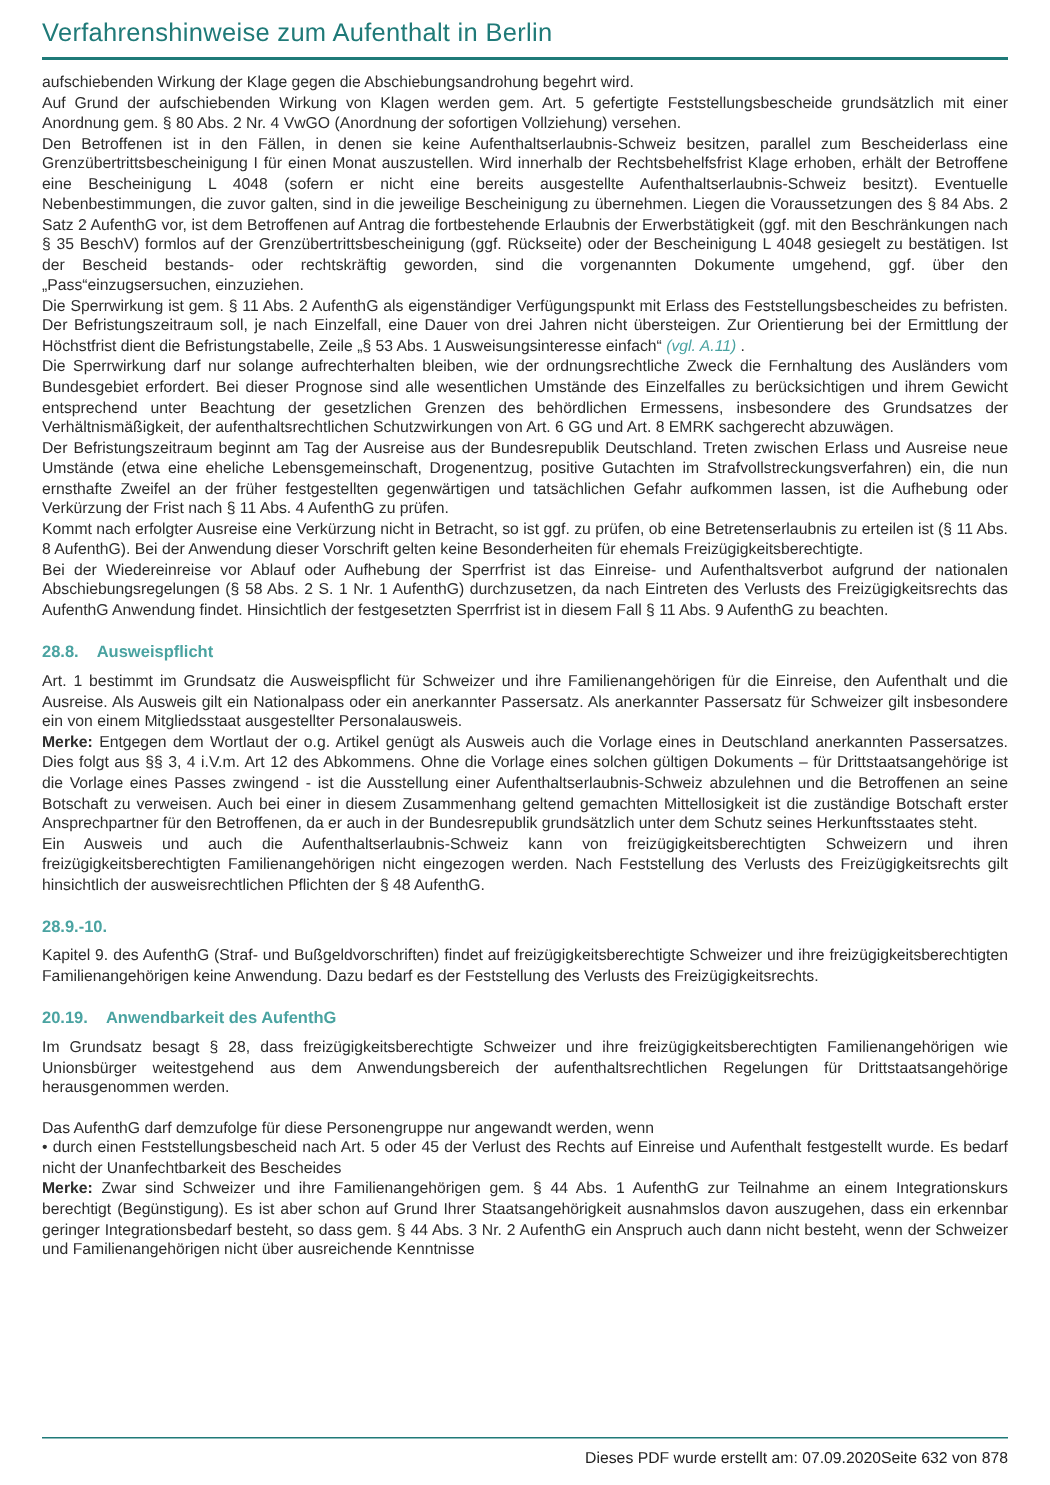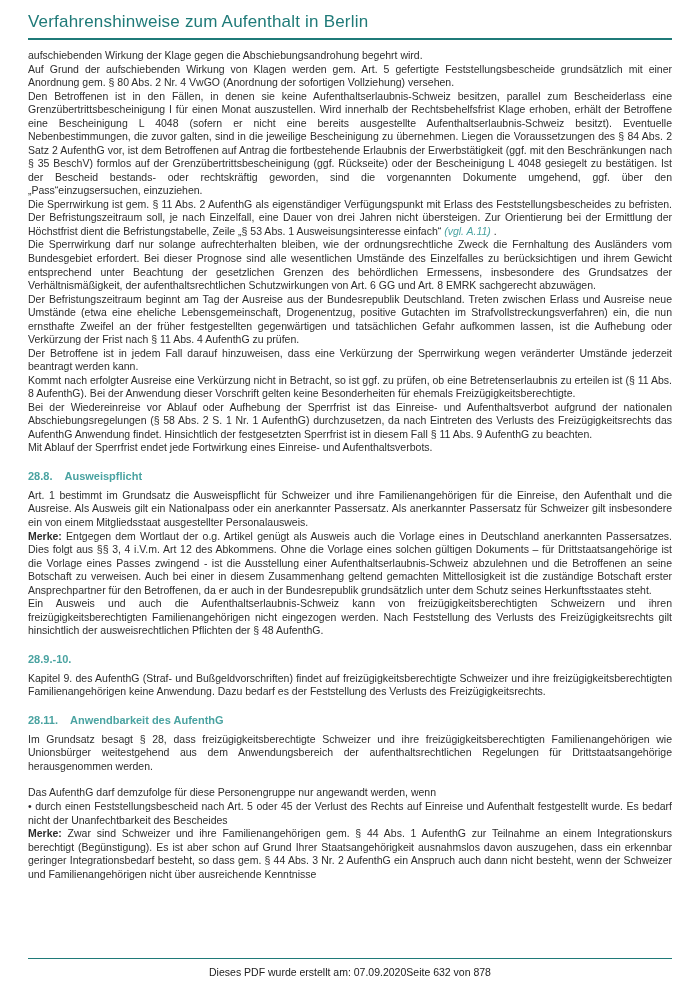--- a/index.html
+++ b/index.html
@@ -44,21 +44,21 @@
     font-weight: 700;
     color: var(--section-heading, #4aa3a1);
     margin: 15px 0 7px 0;
   }
   .sec-num { margin-right: 12px; }
   .spacer { height: 13px; }
   .footer { position: absolute; left: 28px; right: 28px; bottom: 12px; }
   .footer-rule { height: 1px; background: var(--title, #1f7a78); margin-bottom: 7px; }
   .footer-row {
     display: flex;
-    justify-content: center;
+    justify-content: flex-end;
     font-size: 10.5px;
     color: #222222;
   }
 </style>
 </head>
 <body>
 
 <div class="page">
   <div class="content">
 
@@ -70,36 +70,34 @@
     <main>
 
       <p class="body">aufschiebenden Wirkung der Klage gegen die Abschiebungsandrohung begehrt wird.</p>
       <p class="body">Auf Grund der aufschiebenden Wirkung von Klagen werden gem. Art. 5 gefertigte Feststellungsbescheide grundsätzlich mit einer Anordnung gem. § 80 Abs. 2 Nr. 4 VwGO (Anordnung der sofortigen Vollziehung) versehen.</p>
       <p class="body">Den Betroffenen ist in den Fällen, in denen sie keine Aufenthaltserlaubnis-Schweiz besitzen, parallel zum Bescheiderlass eine Grenzübertrittsbescheinigung I für einen Monat auszustellen. Wird innerhalb der Rechtsbehelfsfrist Klage erhoben, erhält der Betroffene eine Bescheinigung L 4048 (sofern er nicht eine bereits ausgestellte Aufenthaltserlaubnis-Schweiz besitzt). Eventuelle Nebenbestimmungen, die zuvor galten, sind in die jeweilige Bescheinigung zu übernehmen. Liegen die Voraussetzungen des § 84 Abs. 2 Satz 2 AufenthG vor, ist dem Betroffenen auf Antrag die fortbestehende Erlaubnis der Erwerbstätigkeit (ggf. mit den Beschränkungen nach § 35 BeschV) formlos auf der Grenzübertrittsbescheinigung (ggf. Rückseite) oder der Bescheinigung L 4048 gesiegelt zu bestätigen. Ist der Bescheid bestands- oder rechtskräftig geworden, sind die vorgenannten Dokumente umgehend, ggf. über den „Pass“einzugsersuchen, einzuziehen.</p>
 
       <p class="body"><span>Die Sperrwirkung ist gem. § 11 Abs. 2 AufenthG als eigenständiger Verfügungspunkt mit Erlass des Feststellungsbescheides zu befristen. Der Befristungszeitraum soll, je nach Einzelfall, eine Dauer von drei Jahren nicht übersteigen. Zur Orientierung bei der Ermittlung der Höchstfrist dient die Befristungstabelle, Zeile „§ 53 Abs. 1 Ausweisungsinteresse einfach“ </span><a class="ref-link">(vgl. A.11)</a><span> .</span></p>
 
       <p class="body">Die Sperrwirkung darf nur solange aufrechterhalten bleiben, wie der ordnungsrechtliche Zweck die Fernhaltung des Ausländers vom Bundesgebiet erfordert. Bei dieser Prognose sind alle wesentlichen Umstände des Einzelfalles zu berücksichtigen und ihrem Gewicht entsprechend unter Beachtung der gesetzlichen Grenzen des behördlichen Ermessens, insbesondere des Grundsatzes der Verhältnismäßigkeit, der aufenthaltsrechtlichen Schutzwirkungen von Art. 6 GG und Art. 8 EMRK sachgerecht abzuwägen.</p>
       <p class="body">Der Befristungszeitraum beginnt am Tag der Ausreise aus der Bundesrepublik Deutschland. Treten zwischen Erlass und Ausreise neue Umstände (etwa eine eheliche Lebensgemeinschaft, Drogenentzug, positive Gutachten im Strafvollstreckungsverfahren) ein, die nun ernsthafte Zweifel an der früher festgestellten gegenwärtigen und tatsächlichen Gefahr aufkommen lassen, ist die Aufhebung oder Verkürzung der Frist nach § 11 Abs. 4 AufenthG zu prüfen.</p>
-      <p class="body">Der Betroffene ist in jedem Fall darauf hinzuweisen, dass eine Verkürzung der Sperrwirkung wegen veränderter Umstände jederzeit beantragt werden kann.</p>
       <p class="body">Kommt nach erfolgter Ausreise eine Verkürzung nicht in Betracht, so ist ggf. zu prüfen, ob eine Betretenserlaubnis zu erteilen ist (§ 11 Abs. 8 AufenthG). Bei der Anwendung dieser Vorschrift gelten keine Besonderheiten für ehemals Freizügigkeitsberechtigte.</p>
       <p class="body">Bei der Wiedereinreise vor Ablauf oder Aufhebung der Sperrfrist ist das Einreise- und Aufenthaltsverbot aufgrund der nationalen Abschiebungsregelungen (§ 58 Abs. 2 S. 1 Nr. 1 AufenthG) durchzusetzen, da nach Eintreten des Verlusts des Freizügigkeitsrechts das AufenthG Anwendung findet. Hinsichtlich der festgesetzten Sperrfrist ist in diesem Fall § 11 Abs. 9 AufenthG zu beachten.</p>
-      <p class="body">Mit Ablauf der Sperrfrist endet jede Fortwirkung eines Einreise- und Aufenthaltsverbots.</p>
 
       <h2 class="sec"><span class="sec-num">28.8.</span><span>Ausweispflicht</span></h2>
 
       <p class="body">Art. 1 bestimmt im Grundsatz die Ausweispflicht für Schweizer und ihre Familienangehörigen für die Einreise, den Aufenthalt und die Ausreise. Als Ausweis gilt ein Nationalpass oder ein anerkannter Passersatz. Als anerkannter Passersatz für Schweizer gilt insbesondere ein von einem Mitgliedsstaat ausgestellter Personalausweis.</p>
       <p class="body"><strong>Merke:</strong><span> Entgegen dem Wortlaut der o.g. Artikel genügt als Ausweis auch die Vorlage eines in Deutschland anerkannten Passersatzes. Dies folgt aus §§ 3, 4 i.V.m. Art 12 des Abkommens. Ohne die Vorlage eines solchen gültigen Dokuments – für Drittstaatsangehörige ist die Vorlage eines Passes zwingend - ist die Ausstellung einer Aufenthaltserlaubnis-Schweiz abzulehnen und die Betroffenen an seine Botschaft zu verweisen. Auch bei einer in diesem Zusammenhang geltend gemachten Mittellosigkeit ist die zuständige Botschaft erster Ansprechpartner für den Betroffenen, da er auch in der Bundesrepublik grundsätzlich unter dem Schutz seines Herkunftsstaates steht.</span></p>
       <p class="body">Ein Ausweis und auch die Aufenthaltserlaubnis-Schweiz kann von freizügigkeitsberechtigten Schweizern und ihren freizügigkeitsberechtigten Familienangehörigen nicht eingezogen werden. Nach Feststellung des Verlusts des Freizügigkeitsrechts gilt hinsichtlich der ausweisrechtlichen Pflichten der § 48 AufenthG.</p>
 
       <h2 class="sec"><span class="sec-num">28.9.-10.</span></h2>
 
       <p class="body">Kapitel 9. des AufenthG (Straf- und Bußgeldvorschriften) findet auf freizügigkeitsberechtigte Schweizer und ihre freizügigkeitsberechtigten Familienangehörigen keine Anwendung. Dazu bedarf es der Feststellung des Verlusts des Freizügigkeitsrechts.</p>
 
-      <h2 class="sec"><span class="sec-num">28.11.</span><span>Anwendbarkeit des AufenthG</span></h2>
+      <h2 class="sec"><span class="sec-num">20.19.</span><span>Anwendbarkeit des AufenthG</span></h2>
 
       <p class="body">Im Grundsatz besagt § 28, dass freizügigkeitsberechtigte Schweizer und ihre freizügigkeitsberechtigten Familienangehörigen wie Unionsbürger weitestgehend aus dem Anwendungsbereich der aufenthaltsrechtlichen Regelungen für Drittstaatsangehörige herausgenommen werden.</p>
       <div class="spacer"></div>
       <p class="body">Das AufenthG darf demzufolge für diese Personengruppe nur angewandt werden, wenn</p>
       <p class="body">• durch einen Feststellungsbescheid nach Art. 5 oder 45 der Verlust des Rechts auf Einreise und Aufenthalt festgestellt wurde. Es bedarf nicht der Unanfechtbarkeit des Bescheides</p>
       <p class="body"><strong>Merke:</strong><span> Zwar sind Schweizer und ihre Familienangehörigen gem. § 44 Abs. 1 AufenthG zur Teilnahme an einem Integrationskurs berechtigt (Begünstigung). Es ist aber schon auf Grund Ihrer Staatsangehörigkeit ausnahmslos davon auszugehen, dass ein erkennbar geringer Integrationsbedarf besteht, so dass gem. § 44 Abs. 3 Nr. 2 AufenthG ein Anspruch auch dann nicht besteht, wenn der Schweizer und Familienangehörigen nicht über ausreichende Kenntnisse</span></p>
 
     </main>
   </div>
 

